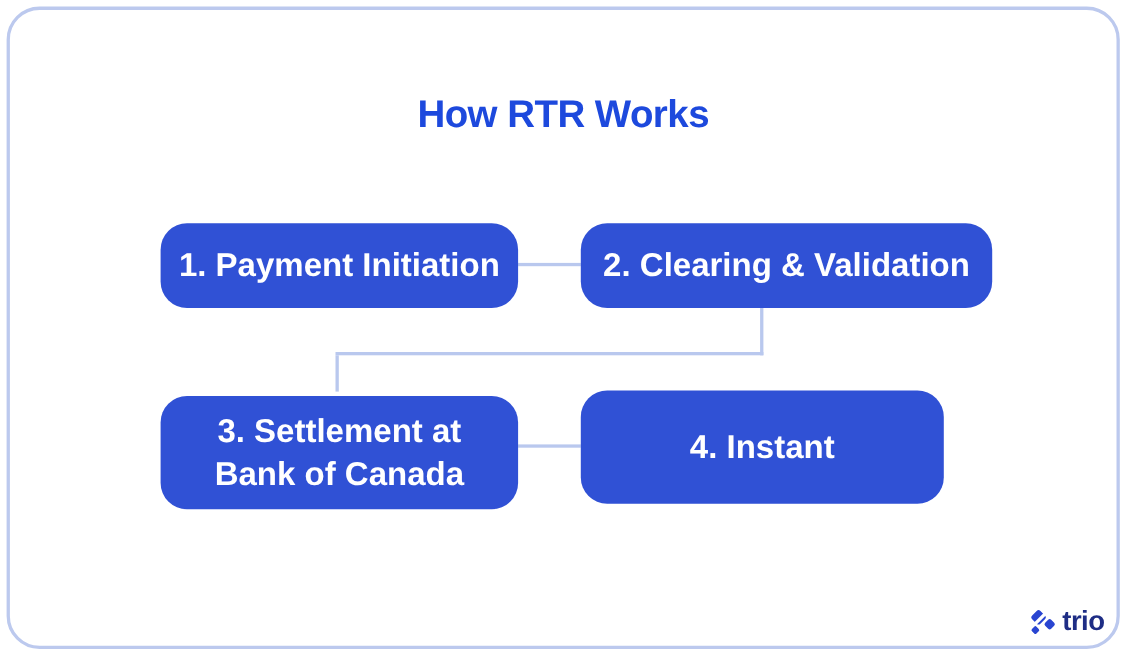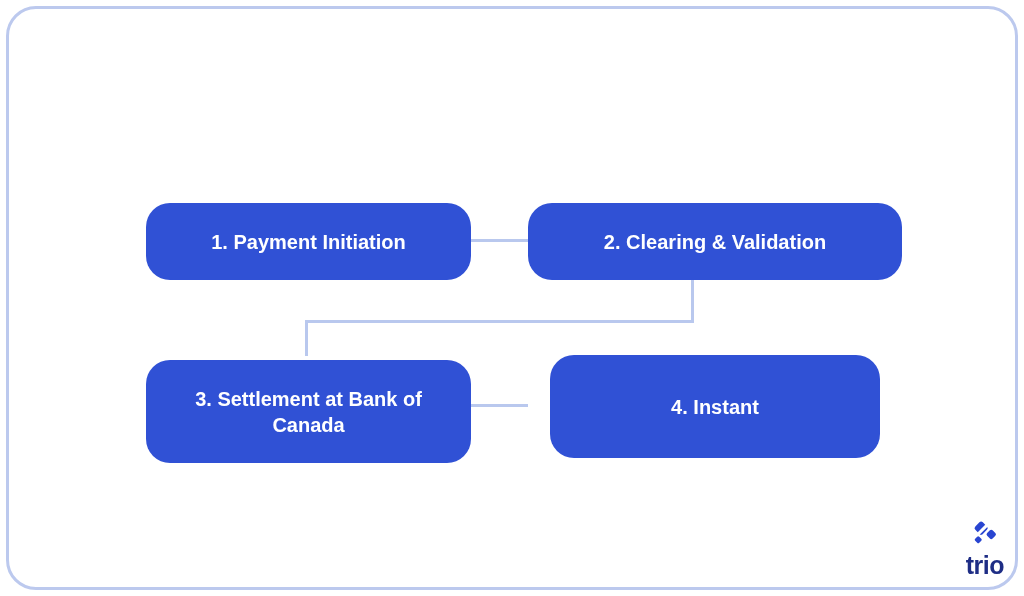--- a/index.html
+++ b/index.html
@@ -8,42 +8,43 @@
   }
   html,body{margin:0;padding:0;background:#ffffff;}
   body{font-family:"Liberation Sans","DejaVu Sans",sans-serif;}
   .stage{position:relative;width:1024px;height:596px;background:#ffffff;overflow:hidden;}
   .card{position:absolute;left:6px;top:6px;right:6px;bottom:6px;
         border:3px solid var(--card-border);border-radius:30px;background:#ffffff;}
   .title{position:absolute;left:0;top:84px;width:1024px;text-align:center;
          font-size:35px;font-weight:800;letter-spacing:-0.5px;color:var(--title);margin:0;}
   .node{position:absolute;background:var(--node-fill);border-radius:24px;
         display:flex;align-items:center;justify-content:center;
-        color:var(--node-text);font-weight:700;font-size:20px;text-align:center;line-height:1.3;}
+        color:var(--node-text);font-weight:700;font-size:30px;text-align:center;line-height:1.3;}
   .node-1{left:146px;top:203px;width:325px;height:77px;}
   .node-2{left:528px;top:203px;width:374px;height:77px;}
   .node-3{left:146px;top:360px;width:325px;height:103px;}
-  .node-4{left:550px;top:355px;width:330px;height:103px;text-align:right;}
+  .node-4{left:528px;top:355px;width:330px;height:103px;text-align:right;}
   .node-3 span{display:inline-block;max-width:292px;}
   .connector{position:absolute;background:var(--connector);}
   .conn-1-2{left:471px;top:239px;width:57px;height:3px;}
   .conn-2-3-v1{left:691px;top:280px;width:3px;height:43px;}
   .conn-2-3-h{left:305px;top:320px;width:389px;height:3px;}
   .conn-2-3-v2{left:305px;top:323px;width:3px;height:33px;}
   .conn-3-4{left:471px;top:404px;width:57px;height:3px;}
-  .logo{position:absolute;right:20px;bottom:16px;display:flex;align-items:center;gap:5px;flex-direction:column;}
+  .logo{position:absolute;right:20px;bottom:16px;display:flex;align-items:center;gap:5px;}
   .logo-mark{width:27px;height:27px;display:block;}
   .logo-word{font-size:25px;font-weight:700;letter-spacing:-0.5px;color:var(--logo-text);}
 </style>
 </head>
 <body>
 
 <div class="stage">
   <div class="card"></div>
 
+  <h1 class="title">How RTR Works</h1>
 
   <div class="connector conn-1-2"></div>
   <div class="connector conn-2-3-v1"></div>
   <div class="connector conn-2-3-h"></div>
   <div class="connector conn-2-3-v2"></div>
   <div class="connector conn-3-4"></div>
 
   <div class="node node-1">
     <span>1. Payment Initiation</span>
   </div>

